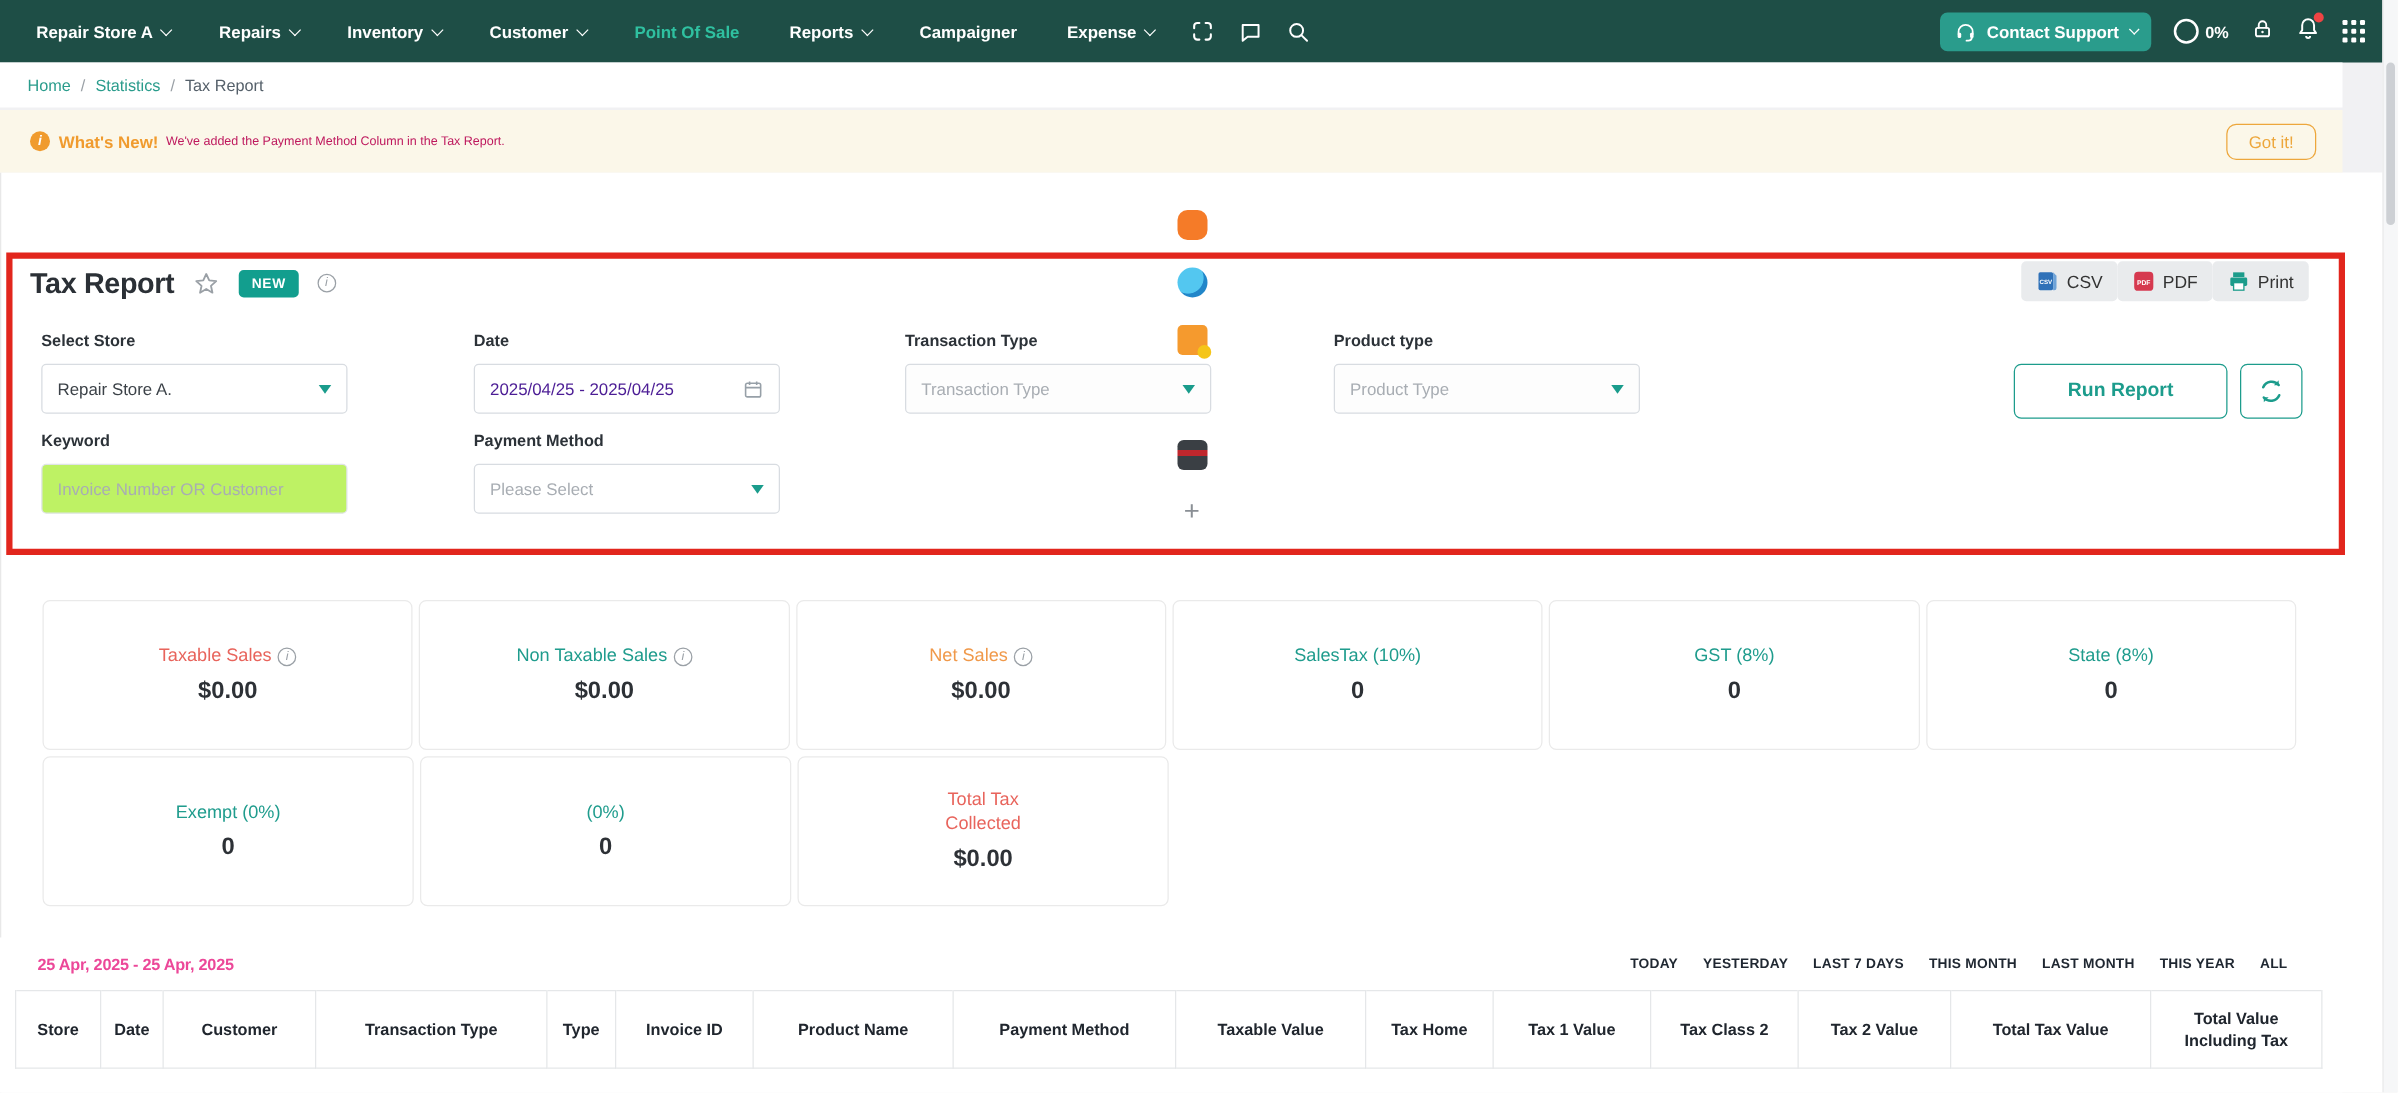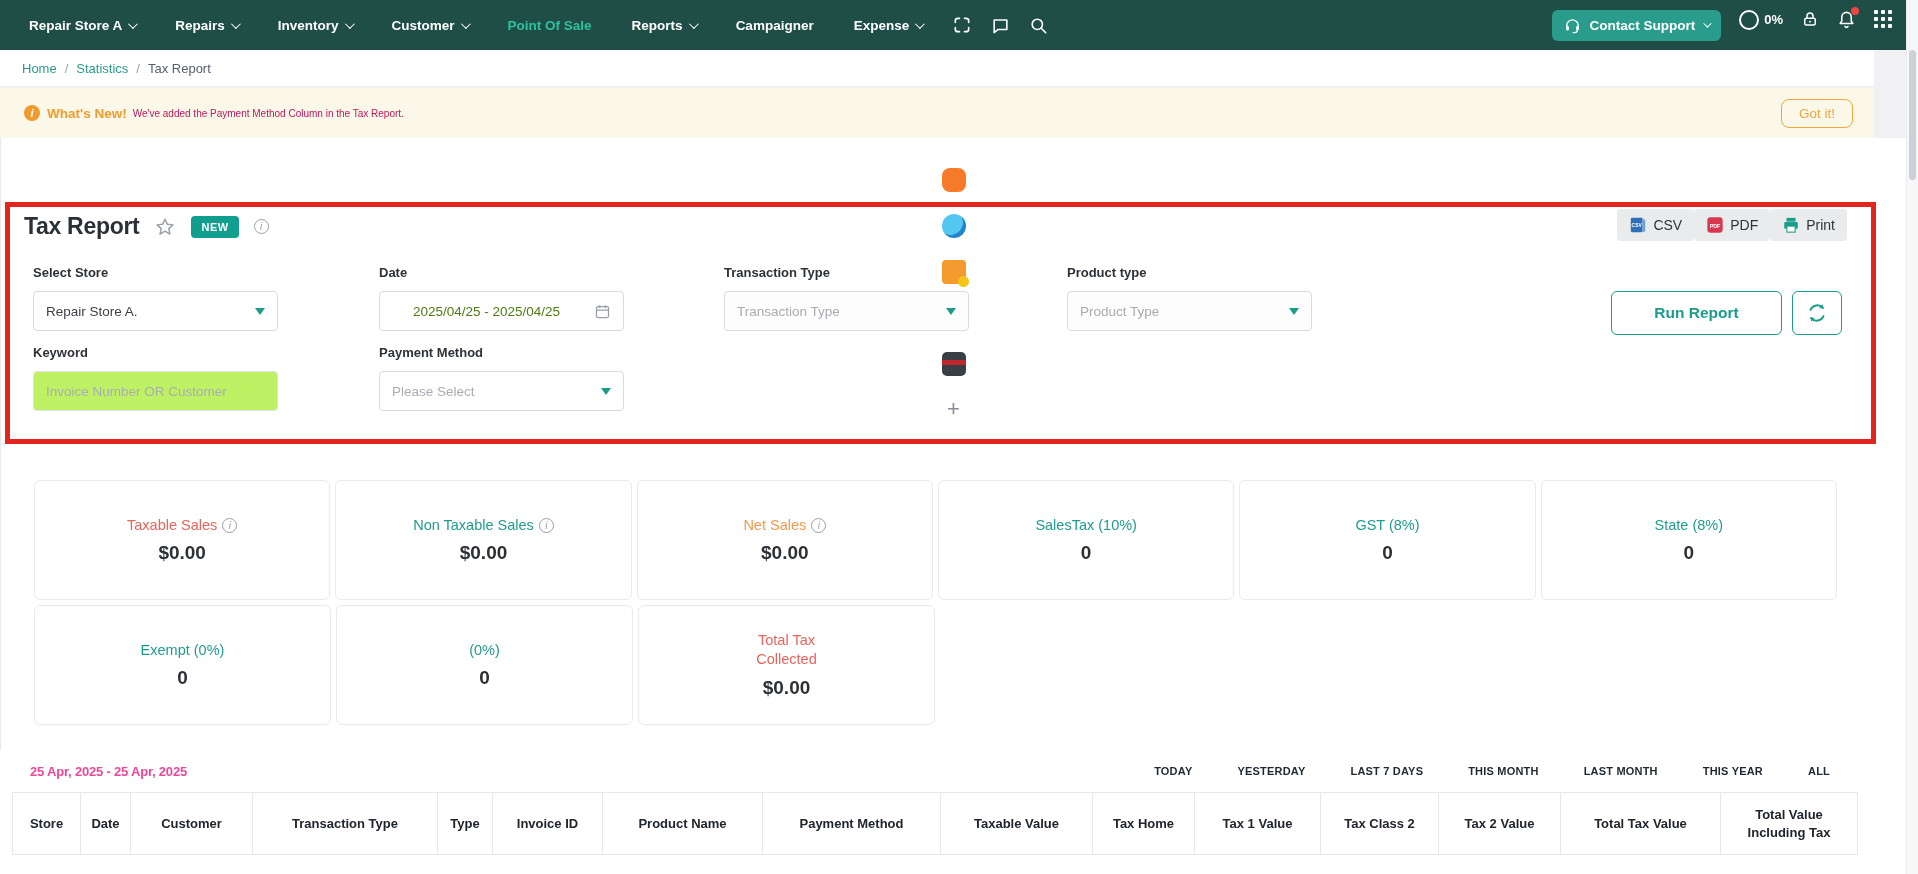--- a/index.html
+++ b/index.html
@@ -7,21 +7,21 @@
   body { font-family:"Liberation Sans","DejaVu Sans",sans-serif; background:#f1f1f3; }
   .screen { position:relative; width:1918px; height:874px; overflow:hidden; }
   .page { position:absolute; left:0; top:0; width:1906px; height:874px; }
 
   
   .nav { height:50px; background:#1e4e46; display:flex; align-items:center; padding:0 14px 0 12px; }
   .nav-item { display:flex; align-items:center; gap:6px; color:#fff; font-size:13.5px; font-weight:700; margin-right:23px; cursor:pointer; white-space:nowrap;padding-left:17px; }
   .nav-item.active { color:#2fc0a0; }
   .caret { width:7px; height:7px; border-right:1.8px solid #fff; border-bottom:1.8px solid #fff; transform:rotate(45deg) translateY(-2px); display:inline-block; }
   .nav-iconbtn { width:34px; height:34px; display:flex; align-items:center; justify-content:center; cursor:pointer; margin-right:4px; }
-  .nav-right { margin-left:auto; display:flex; align-items:flex-start; gap:18px; }
+  .nav-right { margin-left:auto; display:flex; align-items:center; gap:18px; }
   .support-btn { background:#2a9c8c; border-radius:6px; height:31px; display:flex; align-items:center; gap:8px; padding:0 12px; color:#fff; font-size:13.5px; font-weight:700; cursor:pointer; }
   .support-btn .caret { width:6px; height:6px; }
   .usage { display:flex; align-items:center; gap:5px; color:#fff; font-size:13px; font-weight:700; }
   .usage-circle { width:20px; height:20px; border:2px solid #fff; border-radius:50%; }
   .bell-wrap { position:relative; }
   .bell-dot { position:absolute; top:-3px; right:-3px; width:8px; height:8px; background:#ef4444; border-radius:50%; }
   .grid-icon { display:grid; grid-template-columns:repeat(3,4px); grid-gap:3px; }
   .grid-icon i { width:4px; height:4px; background:#fff; border-radius:1px; }
 
   
@@ -81,21 +81,21 @@
   .c-red .card-label { color:#e8645c; }
   .c-teal .card-label { color:#1f9c8d; }
   .c-orange .card-label { color:#f0994a; }
   .card-value { font-size:19px; font-weight:700; color:#2d3136; }
   .narrow-label { max-width:92px; }
 
   
   .table-section { position:absolute; left:0; top:700px; width:1874px; height:174px; background:#fff; }
   .date-row { height:42px; display:flex; align-items:center; padding:0 44px 0 30px; }
   .date-range { font-size:13px; font-weight:800; color:#ec4899; letter-spacing:-0.2px; }
-  .quick-filters { margin-left:auto; display:flex; gap:45px; }
+  .quick-filters { margin-left:auto; display:flex; gap:20px; }
   .qf { font-size:11px; font-weight:800; color:#1f2731; letter-spacing:0.2px; cursor:pointer; white-space:nowrap; }
   table.report { border-collapse:collapse; table-layout:fixed; margin-left:12px; width:1845px; border-top:1px solid #e5e7e9; }
   table.report th { border:1px solid #e5e7e9; border-top:none; font-size:13px; font-weight:700; color:#20262e; text-align:center; height:62px; padding:0 6px; line-height:1.35; background:#fff; }
   .no-result { padding:22px 0 0 608px; font-size:12px; color:#454545; height:52px; }
 </style>
 </head>
 <body>
 
 <div class="screen">
   <div class="page">
@@ -250,21 +250,21 @@
           </div>
 
           <div class="f-label" style="left:23px; top:58px;">Select Store</div>
           <div class="f-input" style="left:23px; top:84px;">
             <span class="val">Repair Store A.</span>
             <span class="tri"></span>
           </div>
 
           <div class="f-label" style="left:369px; top:58px;">Date</div>
           <div class="f-input" style="left:369px; top:84px;">
-            <span class="val" style="color:#4d7c0f;margin-left:21px;">2025/04/25 - 2025/04/25</span>
+            <span class="val" style="color:#4c1d95;">2025/04/25 - 2025/04/25</span>
             <svg class="cal-icon" width="17" height="17" viewBox="0 0 24 24" fill="none" stroke="#97a0a8" stroke-width="1.8">
                 <rect x="3.5" y="5" width="17" height="15.5" rx="2"></rect>
                 <path d="M3.5 10h17M8 3v4M16 3v4"></path>
               </svg>
           </div>
 
           <div class="f-label" style="left:714px; top:58px;">Transaction Type</div>
           <div class="f-input" style="left:714px; top:84px; background:#fdfdfd;">
             <span class="ph">Transaction Type</span>
             <span class="tri"></span>

